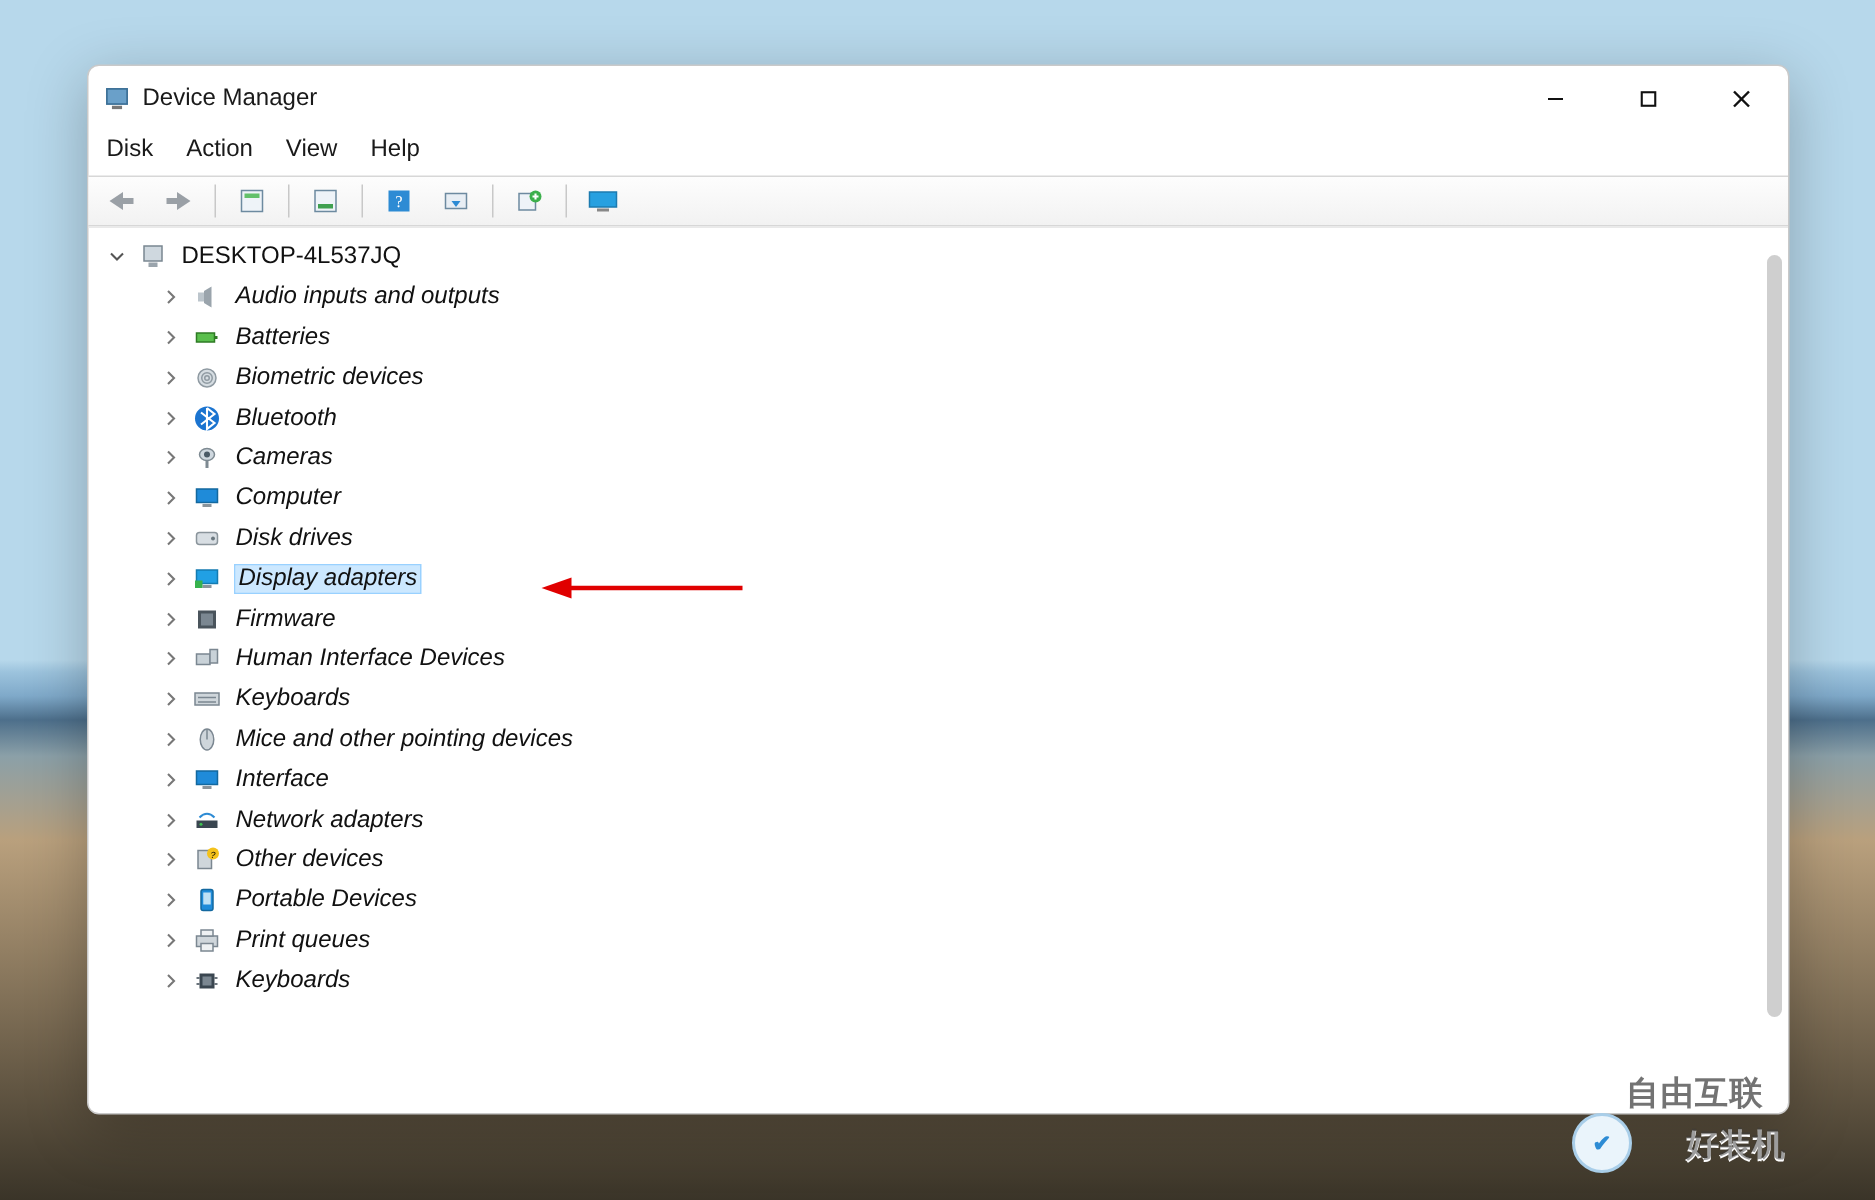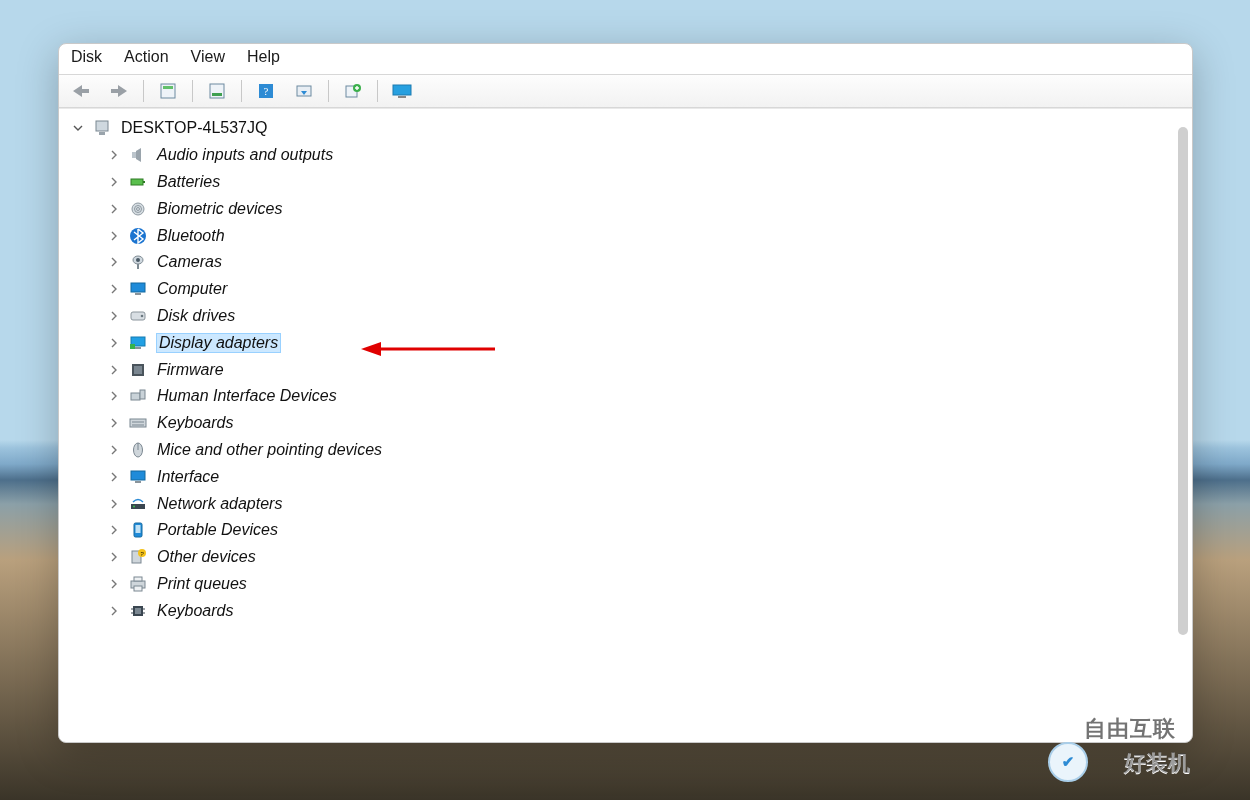--- a/index.html
+++ b/index.html
@@ -162,20 +162,47 @@
     color:#2d8bd4;font-weight:bold;
   }
 </style>
 </head>
 <body>
 
 <div class="desktop">
 
   <div class="window">
 
+    <div class="titlebar">
+      <span class="app-icon">
+        <svg viewBox="0 0 16 16">
+            <rect x="2" y="2" width="12" height="9" fill="#6aa0c9" stroke="#3b6f96"></rect>
+            <rect x="5" y="12" width="6" height="2" fill="#777"></rect>
+          </svg>
+      </span>
+      <span class="title">Device Manager</span>
+      <div class="win-controls">
+        <div class="ctrl">
+          <svg viewBox="0 0 12 12">
+              <line x1="1" y1="6" x2="11" y2="6" stroke="#111" stroke-width="1.4"></line>
+            </svg>
+        </div>
+        <div class="ctrl">
+          <svg viewBox="0 0 12 12">
+              <rect x="1.5" y="1.5" width="9" height="9" fill="none" stroke="#111" stroke-width="1.4"></rect>
+            </svg>
+        </div>
+        <div class="ctrl close">
+          <svg viewBox="0 0 14 14">
+              <line x1="2" y1="2" x2="12" y2="12" stroke="#111" stroke-width="1.6"></line>
+              <line x1="12" y1="2" x2="2" y2="12" stroke="#111" stroke-width="1.6"></line>
+            </svg>
+        </div>
+      </div>
+    </div>
 
     <div class="menubar">
       <span>Disk</span>
       <span>Action</span>
       <span>View</span>
       <span>Help</span>
     </div>
 
     <div class="toolbar">
       <div class="tbtn">
@@ -450,40 +477,40 @@
             <span class="label">Network adapters</span>
           </div>
           <div class="node-row">
             <span class="exp">
               <svg width="10" height="10" viewBox="0 0 10 10">
                 <polyline points="3,1 7,5 3,9" fill="none" stroke="#777" stroke-width="1.4"></polyline>
               </svg>
             </span>
             <span class="icon">
               <svg width="18" height="18" viewBox="0 0 18 18">
-                <rect x="5" y="2" width="8" height="14" rx="1.5" fill="#1f8bd9" stroke="#13689f"></rect>
-                <rect x="6.5" y="4" width="5" height="8" fill="#bfe1f5"></rect>
-              </svg>
-            </span>
-            <span class="label">Portable Devices</span>
-          </div>
-          <div class="node-row">
-            <span class="exp">
-              <svg width="10" height="10" viewBox="0 0 10 10">
-                <polyline points="3,1 7,5 3,9" fill="none" stroke="#777" stroke-width="1.4"></polyline>
-              </svg>
-            </span>
-            <span class="icon">
-              <svg width="18" height="18" viewBox="0 0 18 18">
                 <rect x="3" y="3" width="9" height="12" fill="#cfd6db" stroke="#7b8791"></rect>
                 <circle cx="13" cy="5" r="4" fill="#f4c21b"></circle>
                 <text x="13" y="8" font-size="6" text-anchor="middle" fill="#000">?</text>
               </svg>
             </span>
             <span class="label">Other devices</span>
+          </div>
+          <div class="node-row">
+            <span class="exp">
+              <svg width="10" height="10" viewBox="0 0 10 10">
+                <polyline points="3,1 7,5 3,9" fill="none" stroke="#777" stroke-width="1.4"></polyline>
+              </svg>
+            </span>
+            <span class="icon">
+              <svg width="18" height="18" viewBox="0 0 18 18">
+                <rect x="5" y="2" width="8" height="14" rx="1.5" fill="#1f8bd9" stroke="#13689f"></rect>
+                <rect x="6.5" y="4" width="5" height="8" fill="#bfe1f5"></rect>
+              </svg>
+            </span>
+            <span class="label">Portable Devices</span>
           </div>
           <div class="node-row">
             <span class="exp">
               <svg width="10" height="10" viewBox="0 0 10 10">
                 <polyline points="3,1 7,5 3,9" fill="none" stroke="#777" stroke-width="1.4"></polyline>
               </svg>
             </span>
             <span class="icon">
               <svg width="18" height="18" viewBox="0 0 18 18">
                 <rect x="2" y="6" width="14" height="7" fill="#cfd6db" stroke="#7b8791"></rect>

